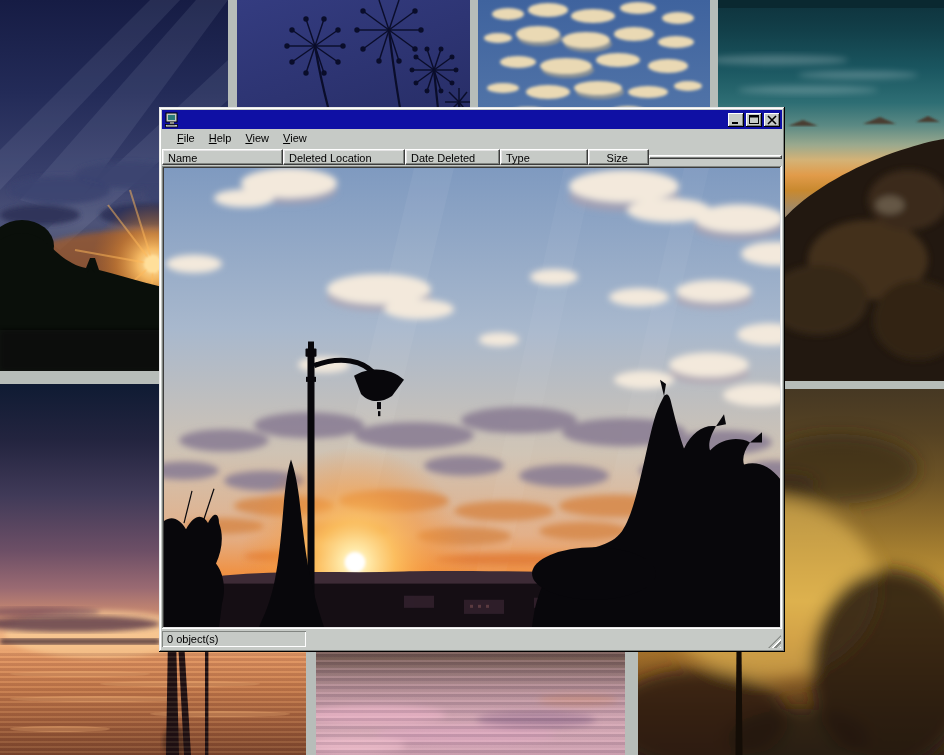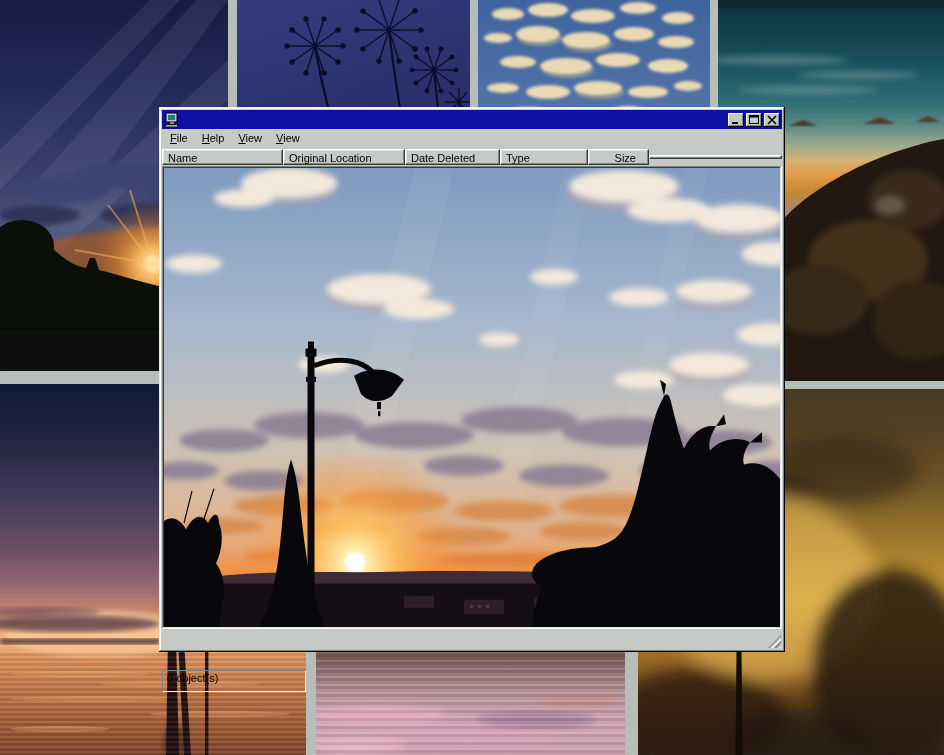--- a/index.html
+++ b/index.html
@@ -25,38 +25,38 @@
   .window{position:absolute;left:159px;top:107px;width:626px;height:545px;background:#c6cac6;
           box-shadow:inset -1px -1px 0 #000, inset 1px 1px 0 #e8e8e8, inset -2px -2px 0 #818581, inset 2px 2px 0 #fff;
           padding:3px;box-sizing:border-box;display:flex;flex-direction:column;z-index:10;}
   .titlebar{height:19px;background:#0f10a4;display:flex;align-items:center;padding:0 2px;flex:0 0 auto;}
   .ticon{width:16px;height:16px;margin-right:3px;flex:0 0 auto;}
   .ttext{flex:1 1 auto;color:#fff;font-size:11px;font-weight:bold;overflow:hidden;white-space:nowrap;}
   .tbtn{width:16px;height:14px;background:#c6cac6;margin-left:2px;flex:0 0 auto;
         box-shadow:inset -1px -1px 0 #000, inset 1px 1px 0 #fff, inset -2px -2px 0 #818581;
         display:flex;align-items:center;justify-content:center;}
   .tbtn svg{width:12px;height:10px;display:block;}
-  .menubar{height:19px;display:flex;align-items:center;padding-left:1px;flex:0 0 auto;}
+  .menubar{height:19px;display:flex;align-items:center;padding-left:8px;flex:0 0 auto;}
   .menu-item{display:inline-block;padding:2px 7px 3px 7px;font-size:11px;color:#000;}
   .menu-label{display:block;}
   .menu-label::first-letter{text-decoration:underline;}
   .headerrow{height:18px;display:flex;flex:0 0 auto;align-items:center;}
   .hc{box-sizing:border-box;background:#c6cac6;font-size:11px;color:#000;
       border:1px solid;border-color:#fff #3c3c3c #3c3c3c #fff;
       box-shadow:inset -1px -1px 0 #818581, inset 1px 1px 0 #e4e4e4;
       padding:2px 4px 0 5px;white-space:nowrap;overflow:hidden;}
   .c0{width:121px;} .c1{width:122px;} .c2{width:95px;} .c3{width:88px;}
-  .c4{width:61px;text-align:right;padding-right:12px;} .c5{flex:1 1 auto;}
+  .c4{width:61px;text-align:right;padding-right:20px;} .c5{flex:1 1 auto;}
   .content{flex:1 1 auto;position:relative;background:#000;
       box-shadow:inset -1px -1px 0 #fff, inset 1px 1px 0 #818581, inset -2px -2px 0 #e4e4e4, inset 2px 2px 0 #3c3c3c;
       padding:2px;box-sizing:border-box;}
   .content svg{width:100%;height:100%;display:block;}
   .statusbar{height:18px;margin-top:2px;display:flex;flex:0 0 auto;position:relative;}
-  .sp{box-sizing:border-box;height:22px;font-size:11px;color:#000;padding:2px 0 0 5px;
-      box-shadow:inset 1px 1px 0 #818581, inset -1px -1px 0 #fff;white-space:nowrap;overflow:hidden;margin-top:39px;}
+  .sp{box-sizing:border-box;height:16px;font-size:11px;color:#000;padding:2px 0 0 5px;
+      box-shadow:inset 1px 1px 0 #818581, inset -1px -1px 0 #fff;white-space:nowrap;overflow:hidden;}
   .sp.left{width:144px;margin-right:3px;}
   .sp.right{flex:1 1 auto;}
   .grip{position:absolute;right:1px;bottom:1px;width:13px;height:13px;
         background:repeating-linear-gradient(135deg, transparent 0 2px, #fff 2px 3px, #868a86 3px 5px);
         clip-path:polygon(100% 0,100% 100%,0 100%);}
 </style>
 </head>
 <body>
 
 <div class="desktop">
@@ -380,21 +380,21 @@
       <span class="menu-item">
           <span class="menu-label">View</span>
         </span>
       <span class="menu-item">
           <span class="menu-label">View</span>
         </span>
     </div>
 
     <div class="headerrow">
       <div class="hc c0">Name</div>
-      <div class="hc c1">Original Location</div>
+      <div class="hc c1">Deleted Location</div>
       <div class="hc c2">Date Deleted</div>
       <div class="hc c3">Type</div>
       <div class="hc c4">Size</div>
       <div class="hc c5"></div>
     </div>
 
     <div class="content">
 
       <svg viewBox="0 0 616 455" preserveAspectRatio="none">
         <defs>

